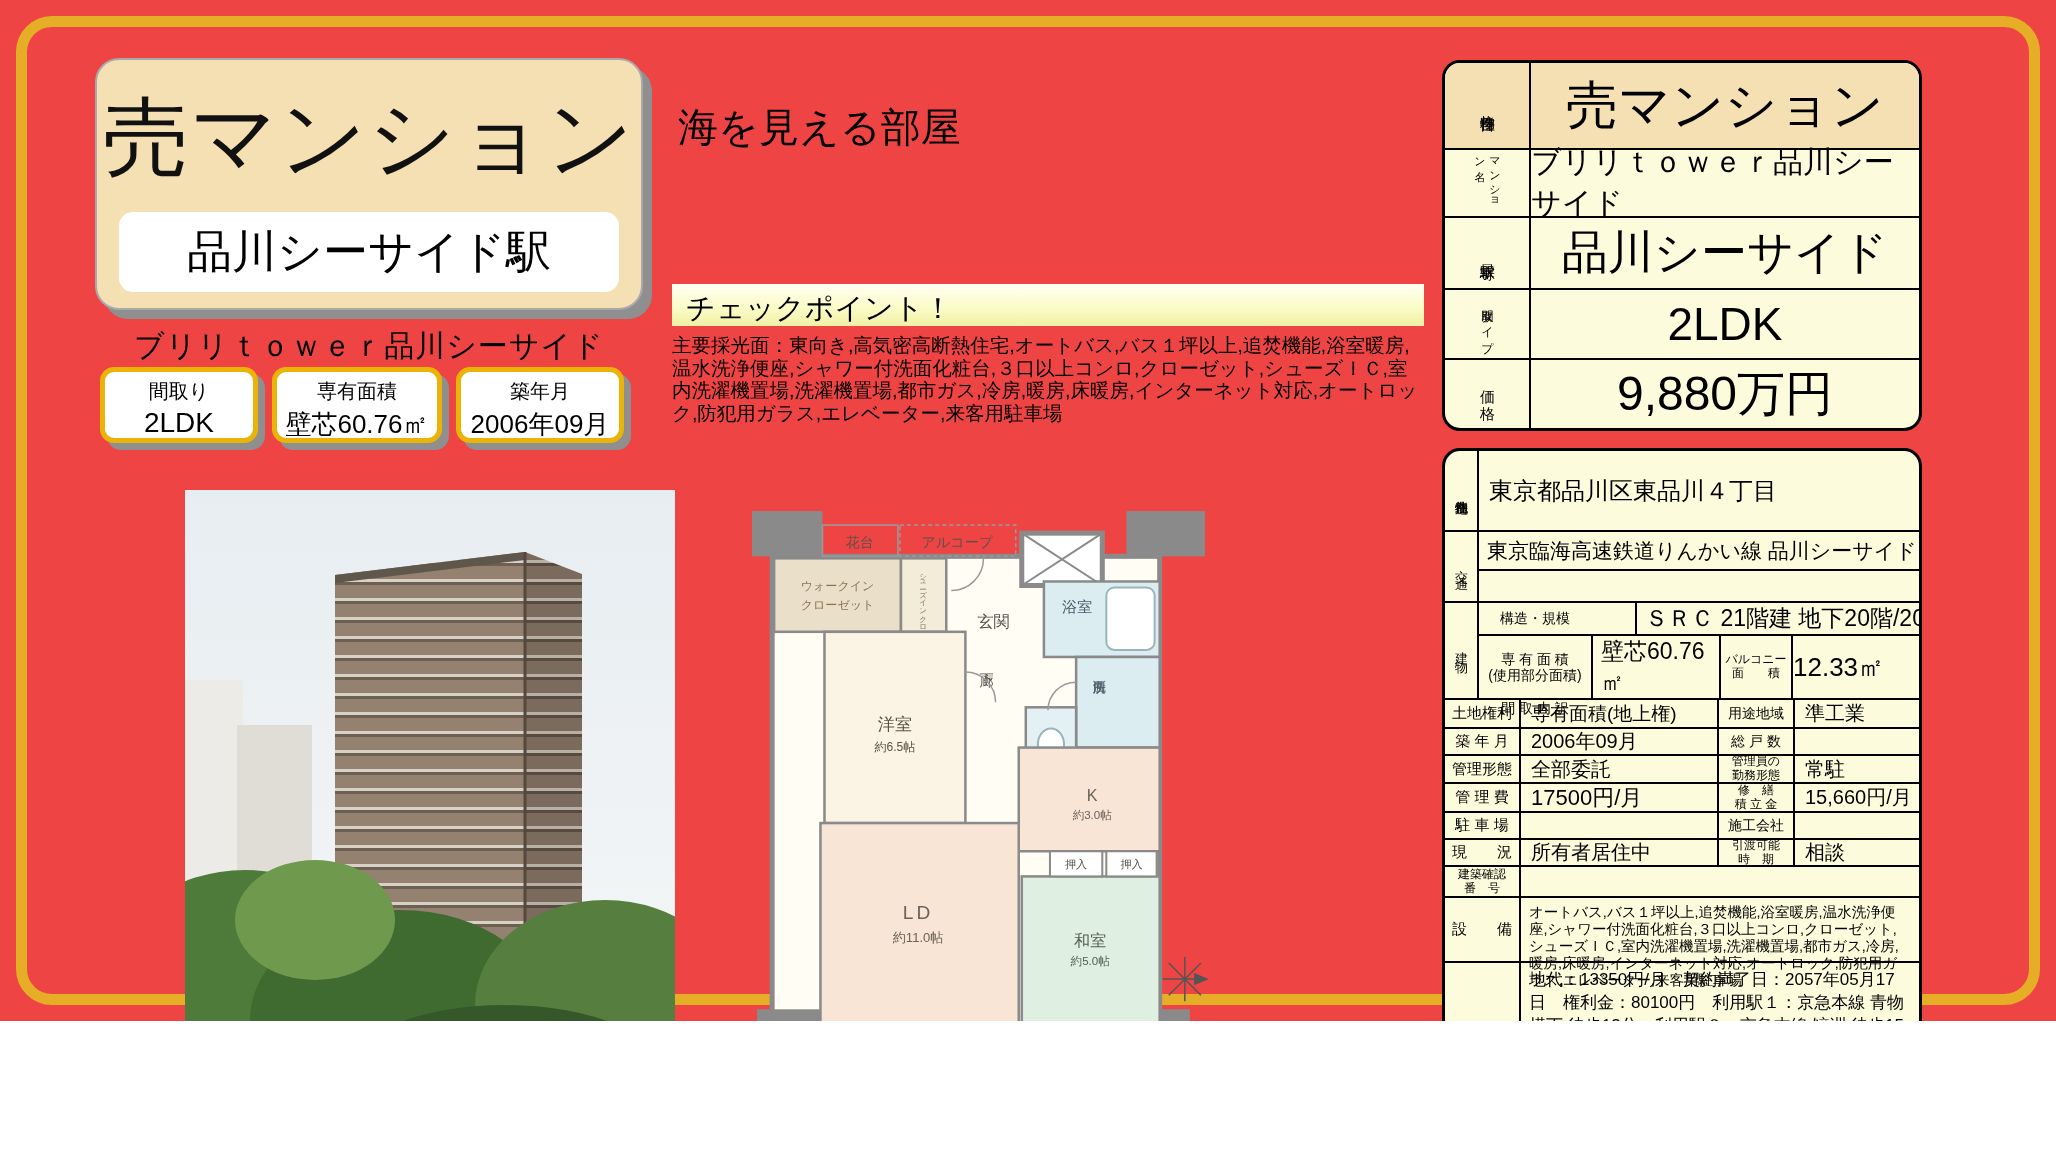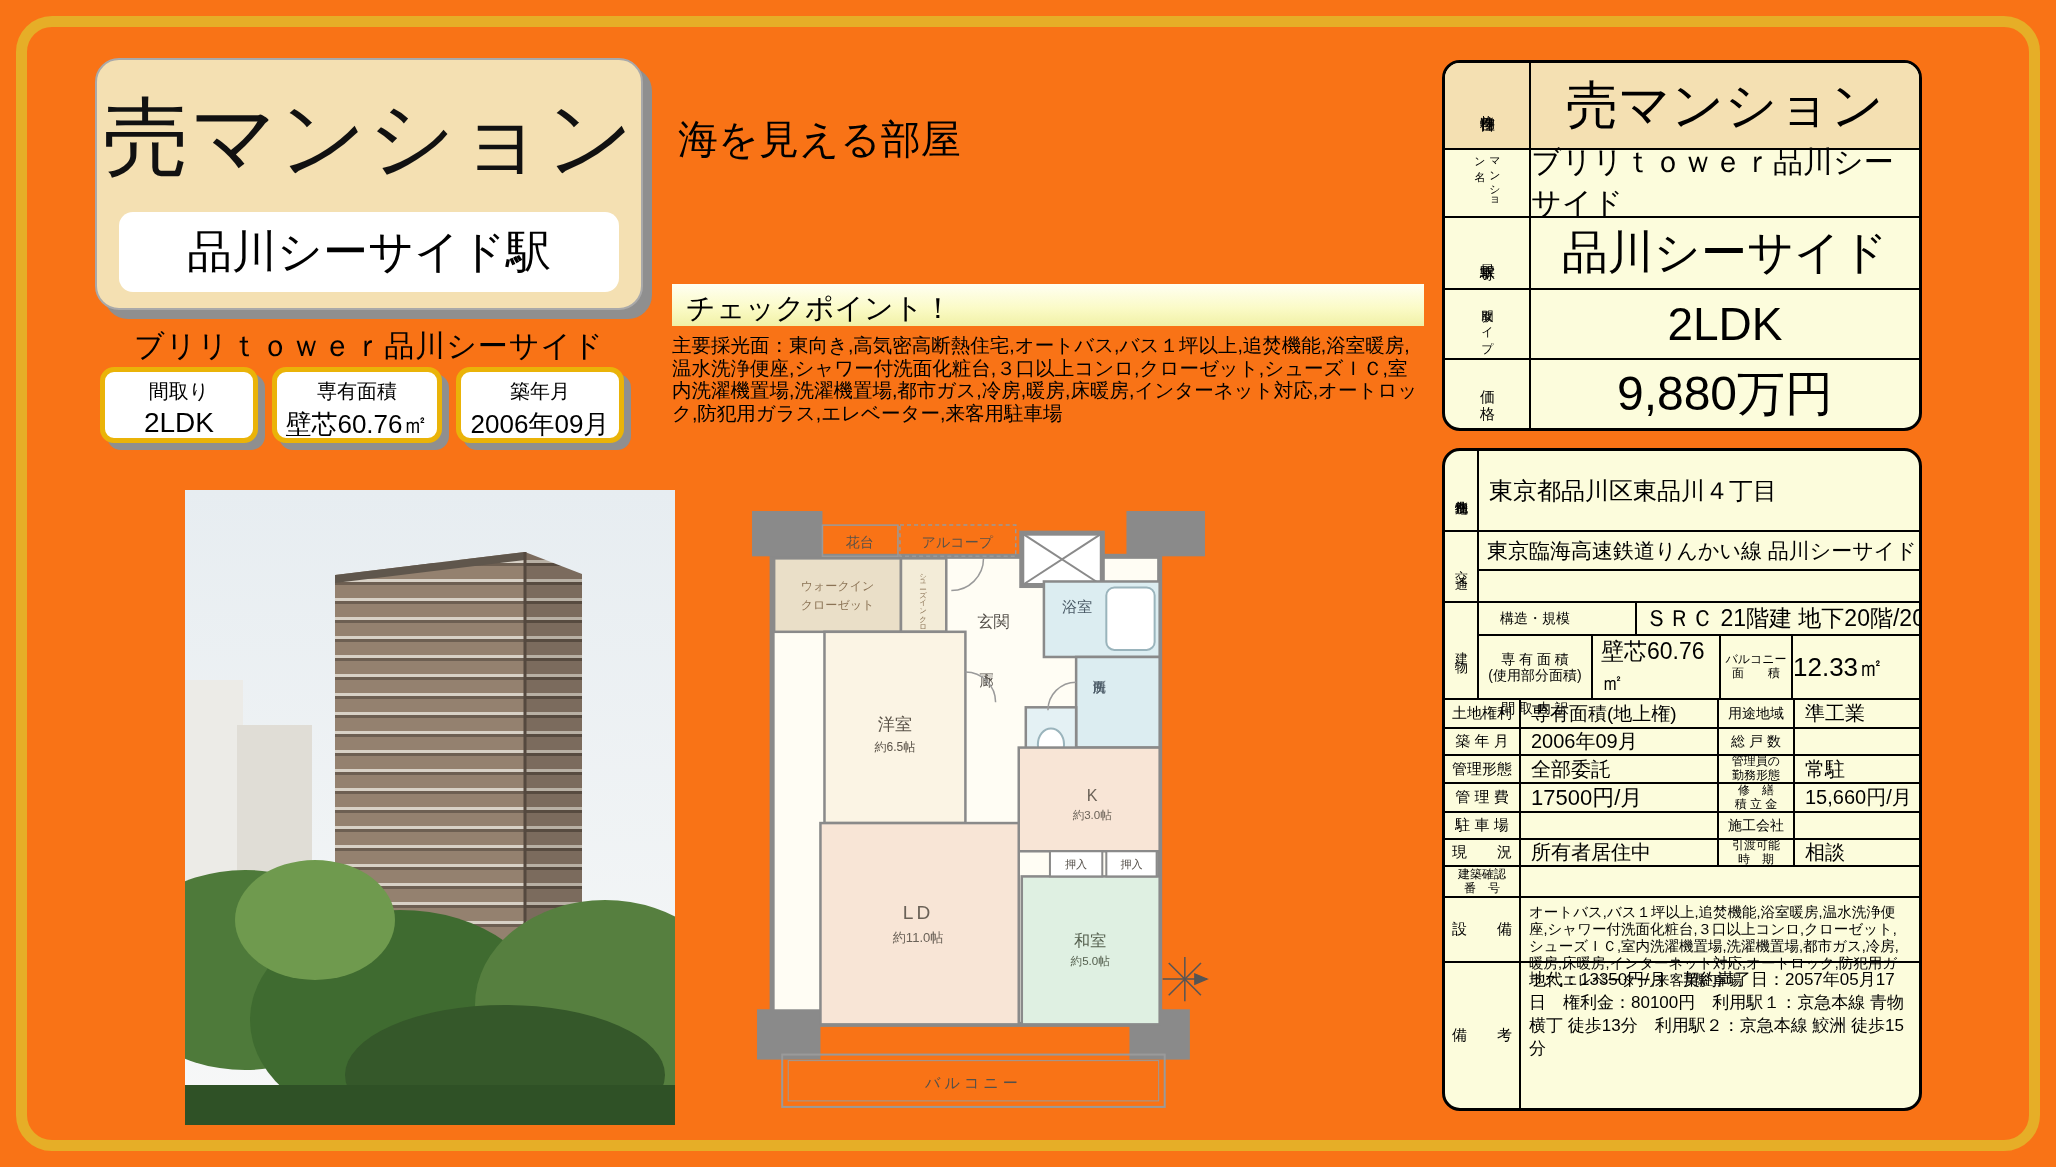--- a/index.html
+++ b/index.html
@@ -1,38 +1,38 @@
 <!DOCTYPE html>
 <html><head>
 <meta charset="utf-8">
 <style>
   * { margin:0; padding:0; box-sizing:border-box; }
   body { background:#fff; }
-  .page { position:relative; width:2056px; height:1167px; background:#f97316; overflow:hidden;
+  .page { position:relative; width:2056px; height:1021px; background:#ef4444; overflow:hidden;
           font-family:"Liberation Sans","DejaVu Sans",sans-serif; color:#000; }
   .gold-frame { position:absolute; inset:16px; border:11px solid #E6AE27; border-radius:36px; pointer-events:none; }
 
   
   .title-box { position:absolute; left:95px; top:58px; width:548px; height:252px;
                background:#F4E0B2; border:2px solid #A9A9A9; border-radius:24px;
                box-shadow:9px 9px 0 #8f8f8f; }
   .title-main { position:absolute; top:20px; left:0; width:100%; text-align:center;
                 font-size:86px; letter-spacing:1px; color:#111; }
   .station-box { position:absolute; left:22px; right:22px; bottom:16px; height:80px;
                  background:#fff; border-radius:14px; display:flex; align-items:center;
                  justify-content:center; font-size:45px; }
   .building-name { position:absolute; left:95px; top:326px; width:548px; text-align:center;
                    font-size:30px; letter-spacing:1px; }
   .stat-box { position:absolute; top:367px; height:76px; background:#fff; border:5px solid #eab308;
               border-radius:14px; box-shadow:7px 7px 0 #8f8f8f; text-align:center; padding-top:6px; }
   .stat-label { font-size:20px; }
   .stat-value { font-size:28px; margin-top:2px; white-space:nowrap; }
 
   
-  .headline { position:absolute; left:678px; top:100px; font-size:40px;margin-top:12px; }
+  .headline { position:absolute; left:678px; top:100px; font-size:40px; }
   .checkpoint-title { position:absolute; left:672px; top:284px; width:752px; height:42px;
                       background:linear-gradient(#fffff2 0%,#fbfbc9 55%,#f1f1a6 100%);
                       font-size:29px; padding:5px 0 0 14px; }
   .checkpoint-body { position:absolute; left:672px; top:334px; width:752px; font-size:19.5px;
                      line-height:22.5px; word-break:break-all; }
 
   .photo { position:absolute; left:185px; top:490px; width:490px; height:635px; }
   .floorplan { position:absolute; left:752px; top:510px; width:458px; height:606px; }
 
   

